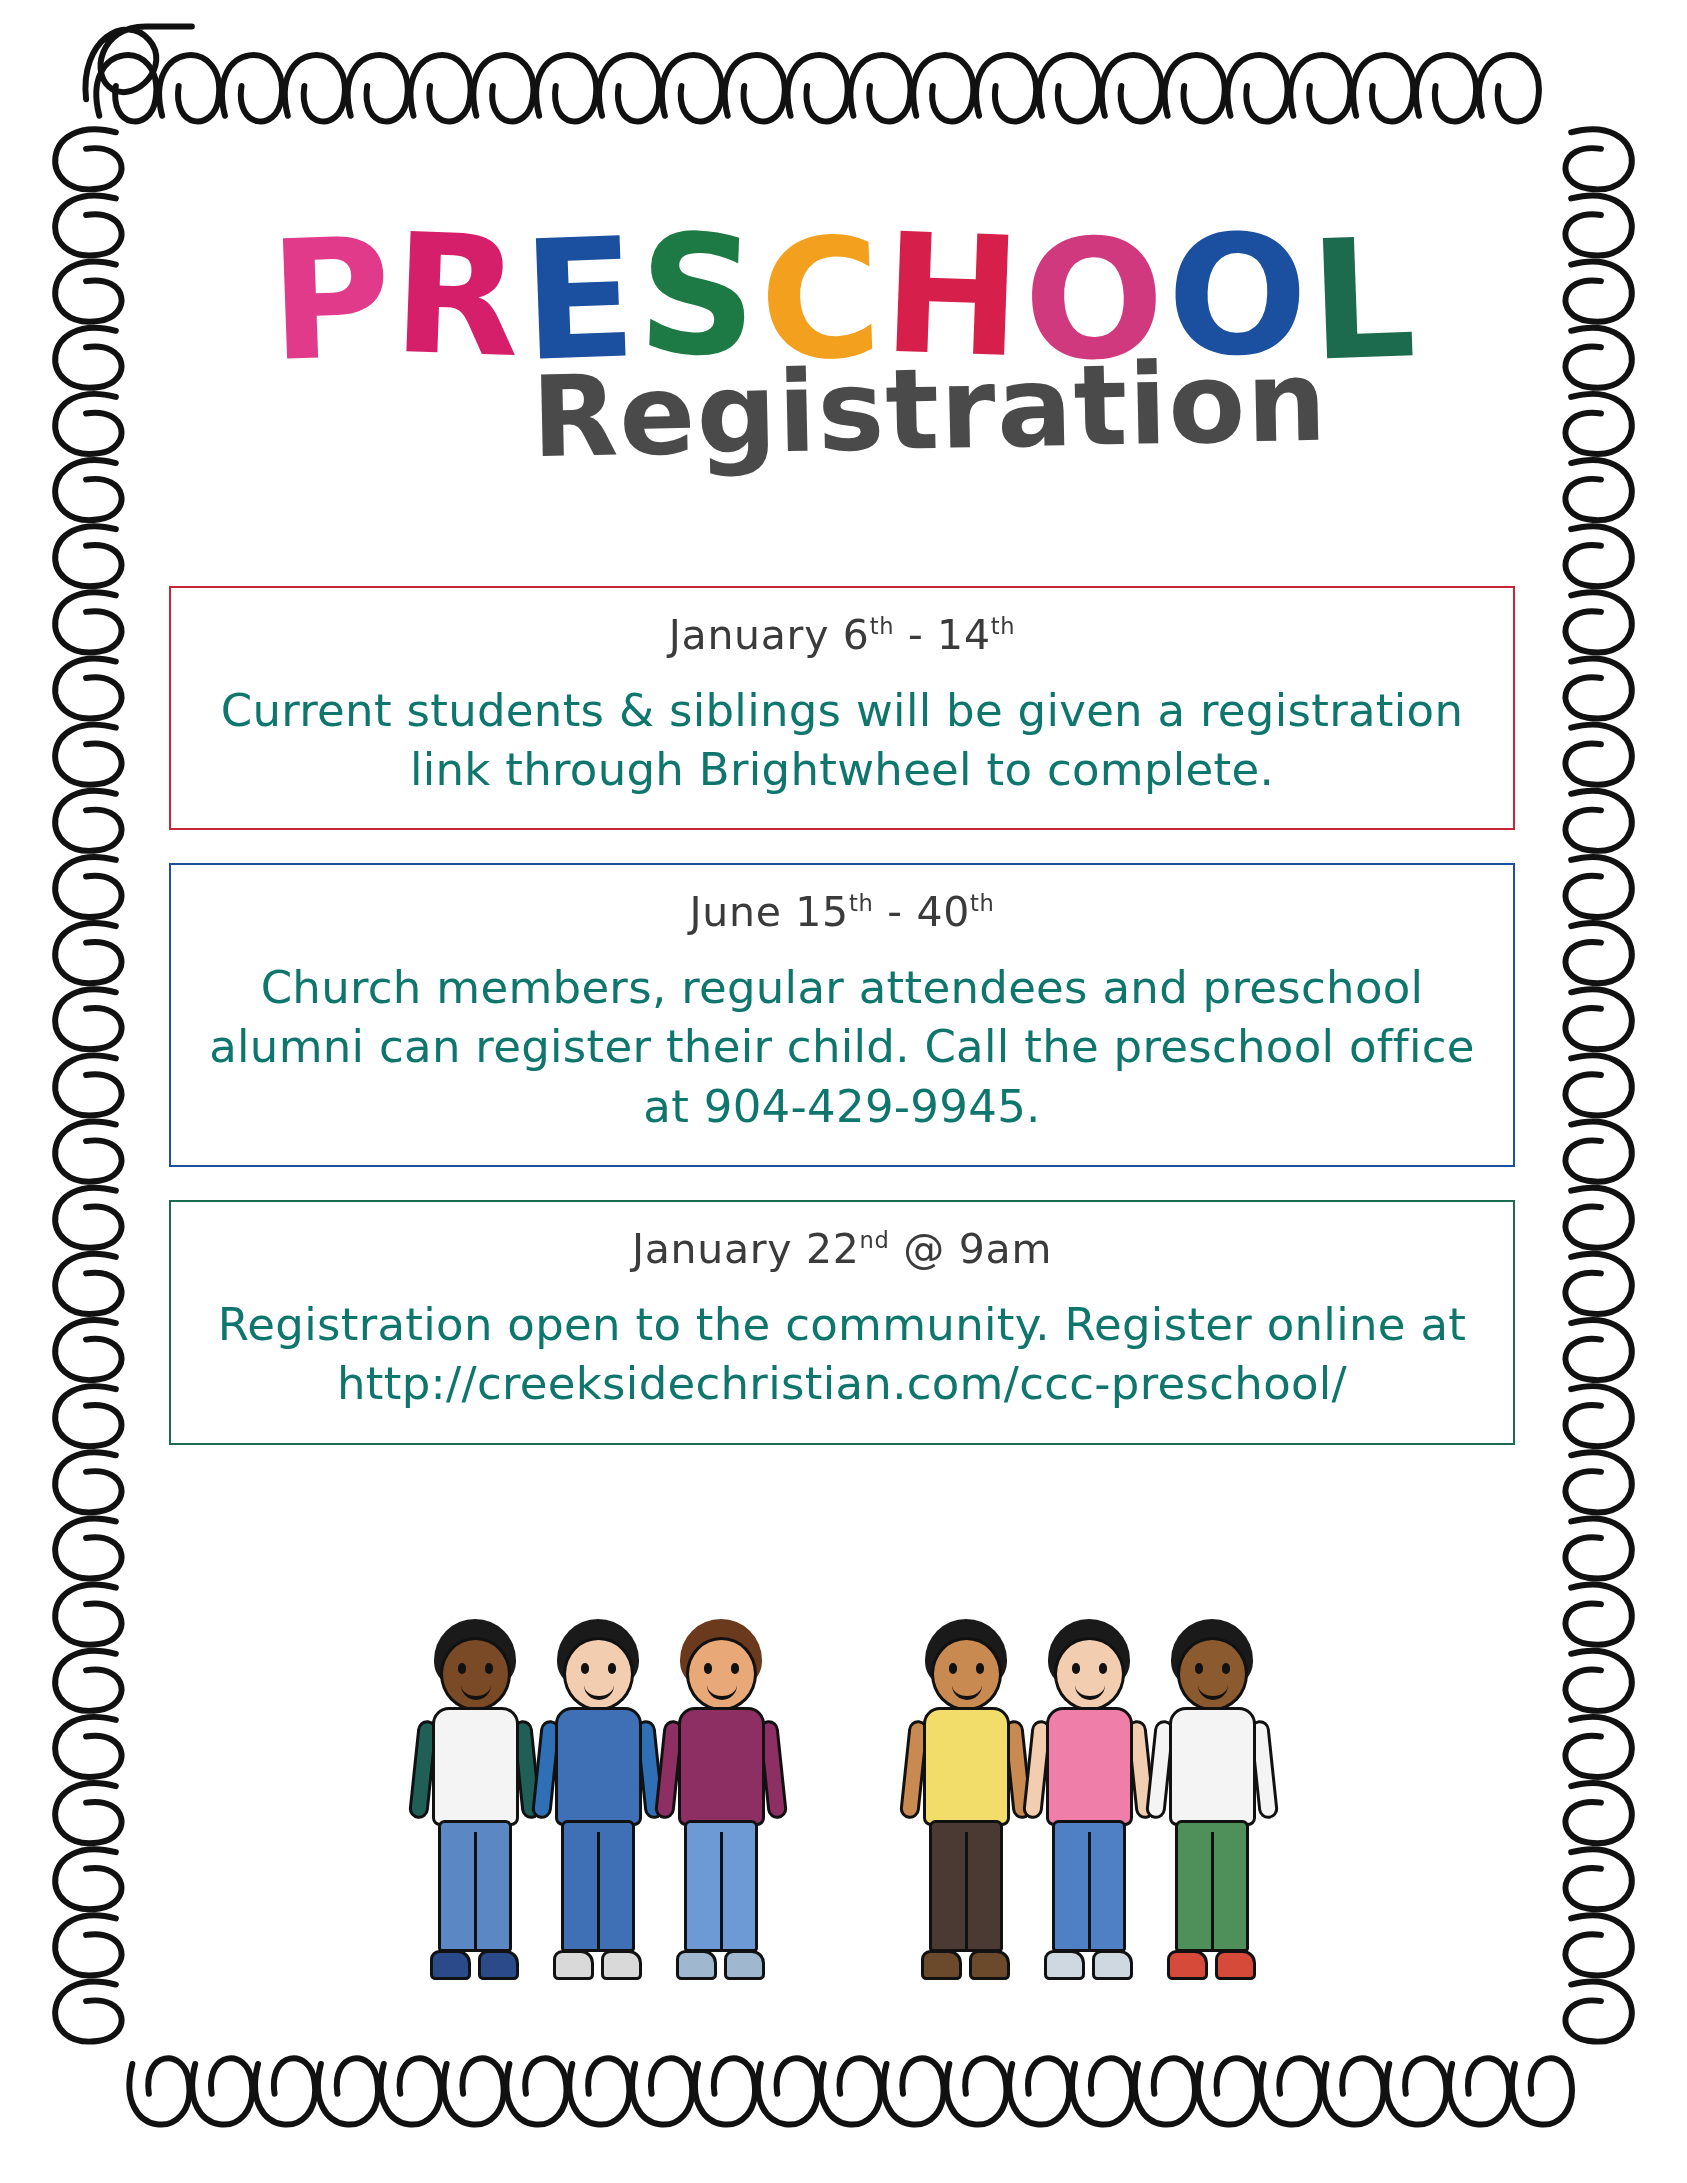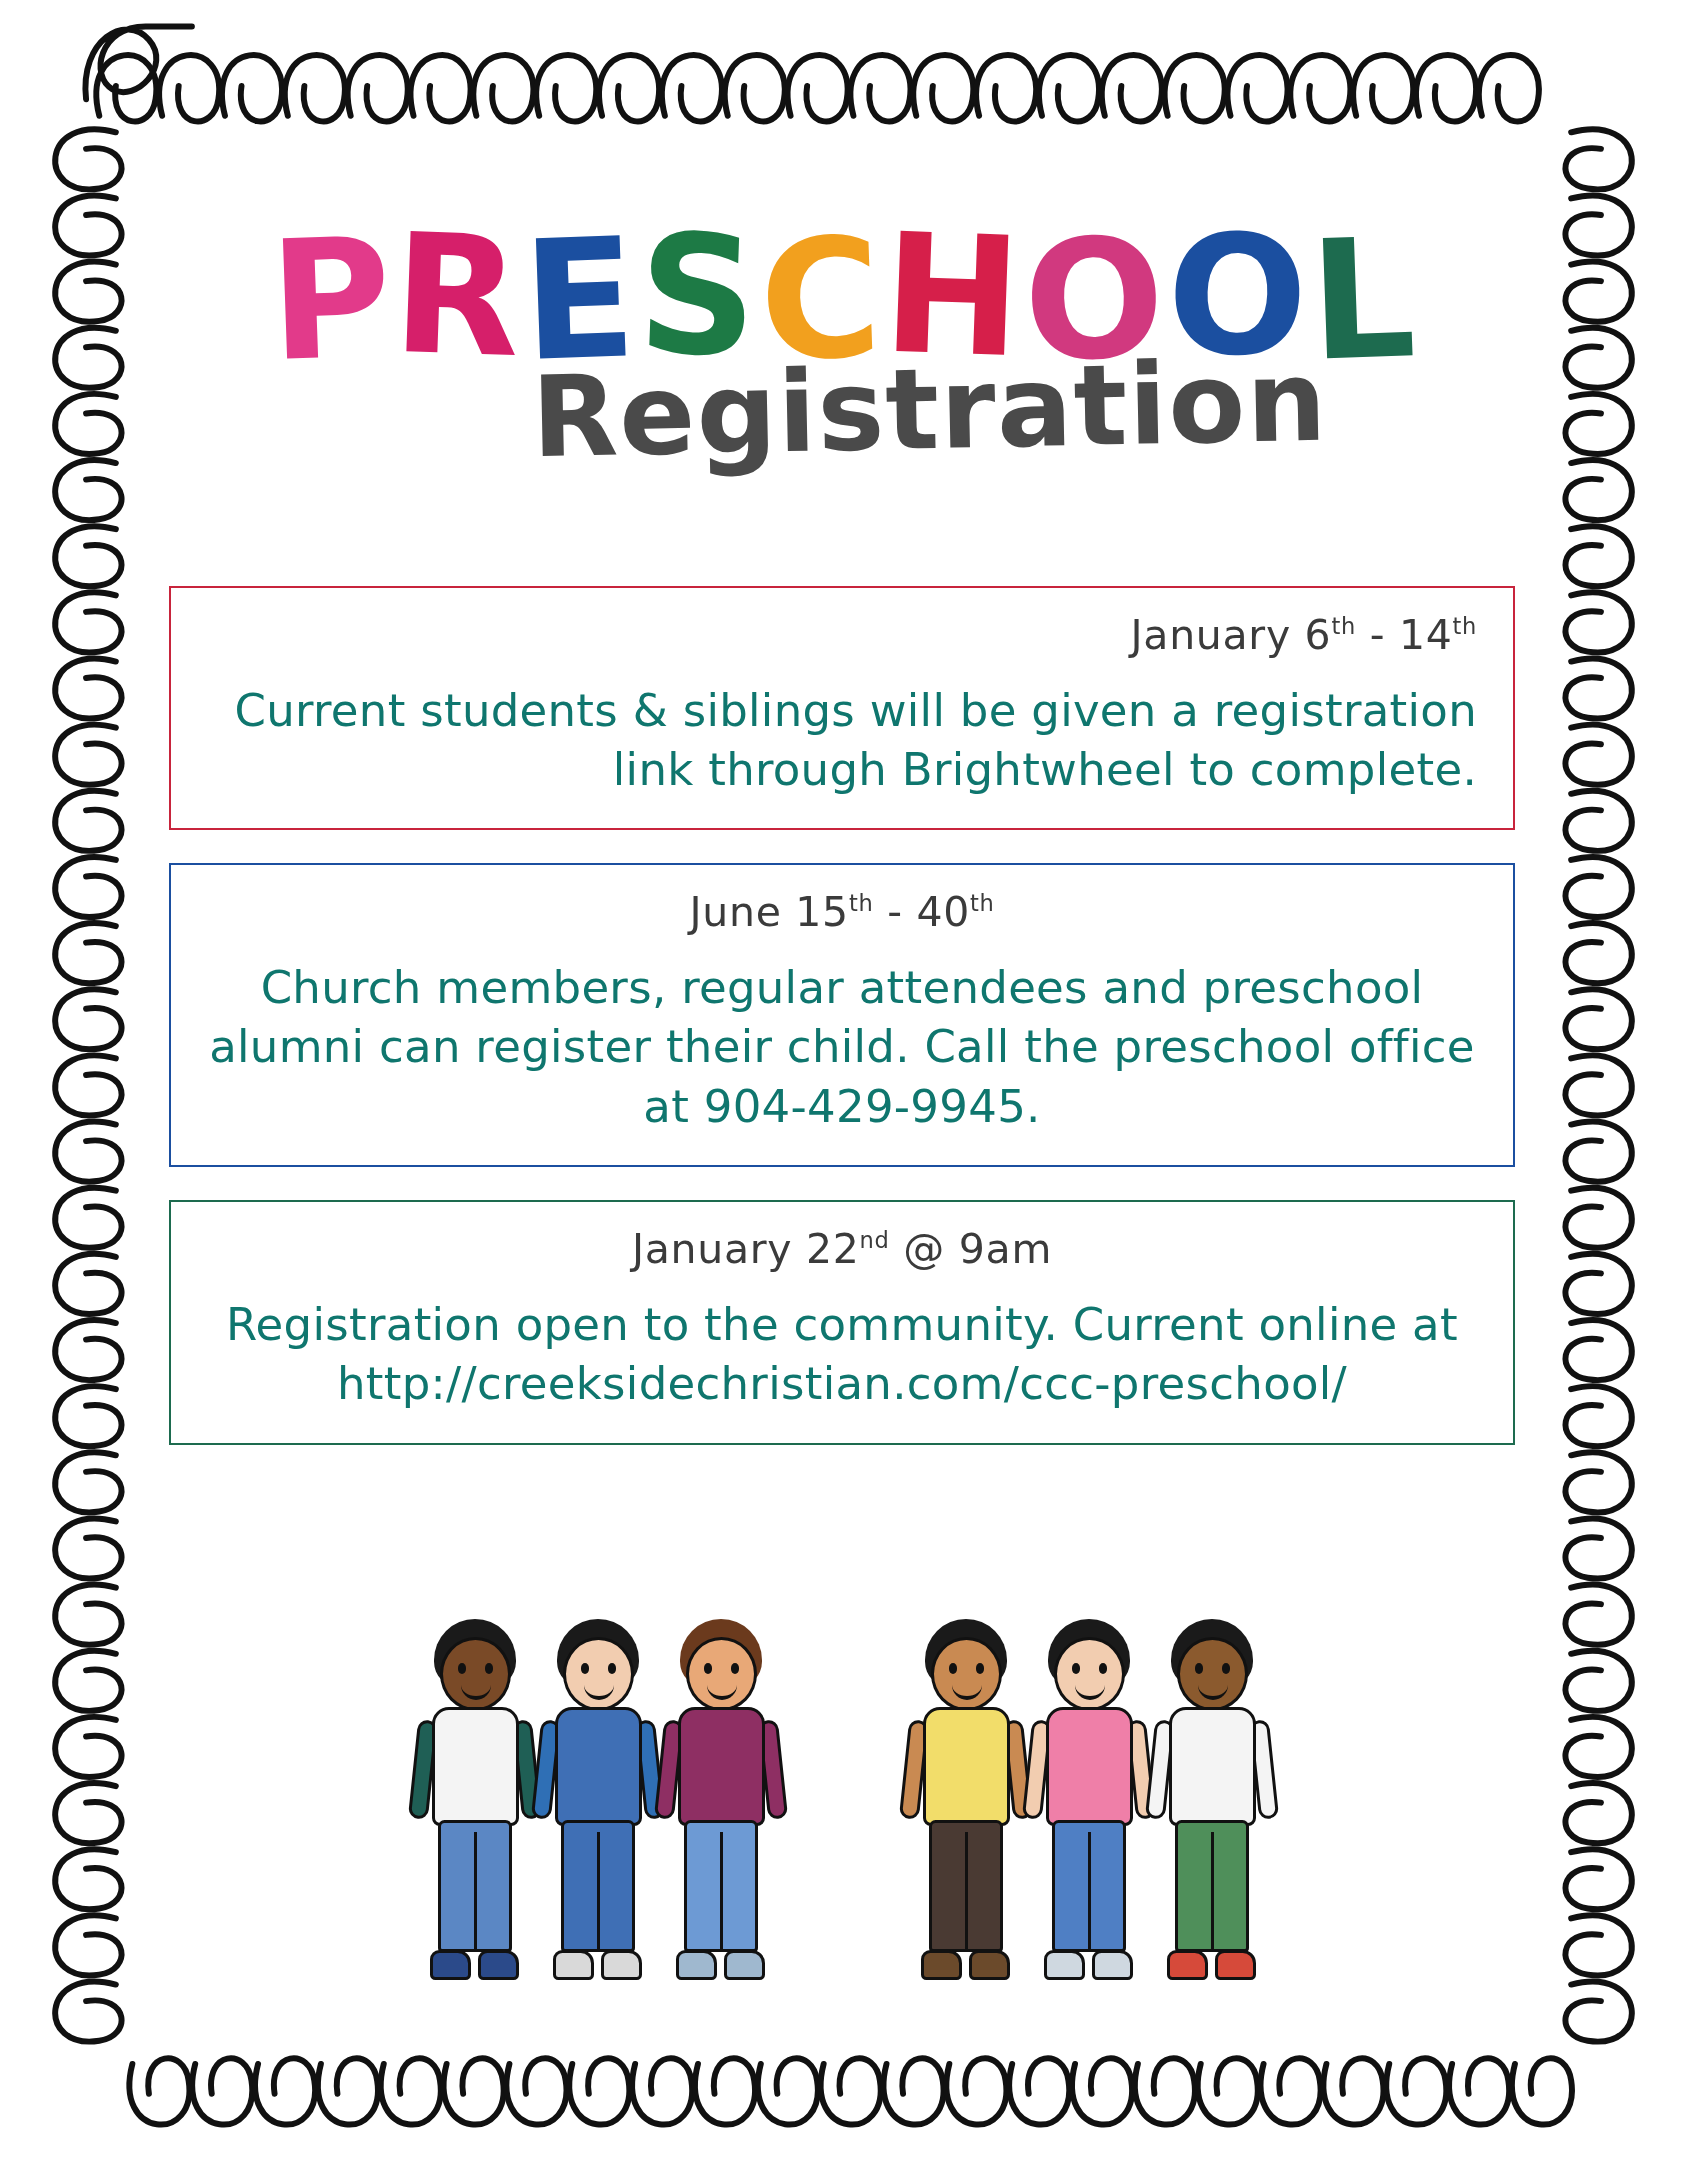--- a/index.html
+++ b/index.html
@@ -66,21 +66,21 @@
     width: 1346px;
   }
   .info-box {
     border: 2.6px solid #000;
     box-sizing: border-box;
     margin-bottom: 33px;
     padding: 25px 36px 29px 36px;
     text-align: center;
     background: #fff;
   }
-  .box-red    { border-color: #c8243c; text-align: right; }
+  .box-red    { border-color: #c8243c; }
   .box-blue   { border-color: #1b4fa0; }
   .box-green  { border-color: #1d6b4f; }
 
   .box-date {
     font-family: "DejaVu Sans", sans-serif;
     font-size: 41px;
     color: #3b3b3b;
     letter-spacing: 0.7px;
     margin-bottom: 22.5px;
     line-height: 1.1;
@@ -307,21 +307,21 @@
     <div class="box-date">
       <span>June 15</span><sup>th</sup><span> - 40</span><sup>th</sup>
     </div>
     <div class="box-body">Church members, regular attendees and preschool alumni can register their child.  Call the preschool office at 904-429-9945.</div>
   </div>
 
   <div class="info-box box-green">
     <div class="box-date">
       <span>January 22</span><sup>nd</sup><span> @ 9am</span><sup></sup>
     </div>
-    <div class="box-body">Registration open to the community.  Current online at http://creeksidechristian.com/ccc-preschool/</div>
+    <div class="box-body">Registration open to the community.  Register online at http://creeksidechristian.com/ccc-preschool/</div>
   </div>
 
 </div>
 
 <div class="kids-area">
 
   <div class="kid-group">
     <div class="kid">
       <div class="hair" style="background:#1a1a1a"></div>
       <div class="head" style="background:#7a4a27"></div>

